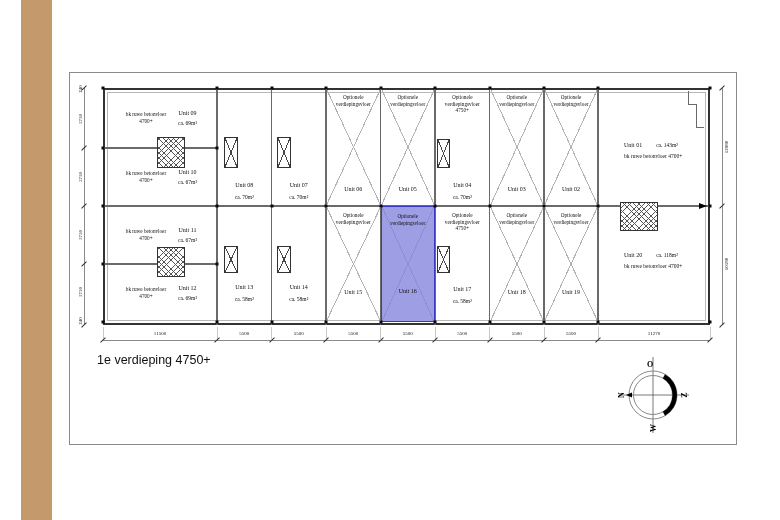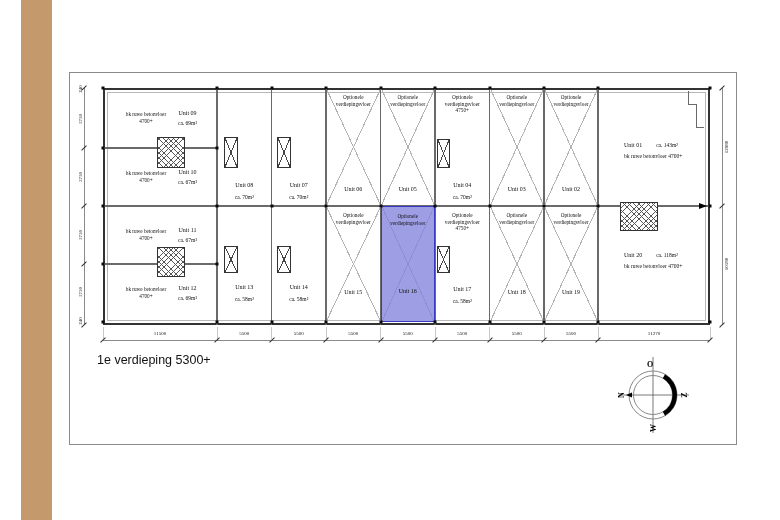--- a/index.html
+++ b/index.html
@@ -301,21 +301,21 @@
       <div class="dimlabel rot" style="left: 80px; top: 291.8px;">5750</div>
       <div class="dimlabel rot" style="left: 80px; top: 320.8px;">240</div>
       <div class="dimline" style="left: 722px; top: 88px; width: 0.8px; height: 237px;"></div>
       <div class="tick" style="left: 722px; top: 88px;"></div>
       <div class="tick" style="left: 722px; top: 206px;"></div>
       <div class="tick" style="left: 722px; top: 325px;"></div>
       <div class="dimlabel rot" style="left: 726px; top: 147px;">12980</div>
       <div class="dimlabel rot" style="left: 726px; top: 264px;">10580</div>
     </div>
 
-  <div class="title">1e verdieping 5300+</div>
+  <div class="title">1e verdieping 4750+</div>
 
   <svg class="compass" viewBox="0 0 80 84">
     <line x1="39" y1="3" x2="39" y2="79" stroke="#555" stroke-width="0.8"></line>
     <line x1="5" y1="41" x2="75" y2="41" stroke="#555" stroke-width="0.8"></line>
     <circle cx="39" cy="41" r="24" fill="none" stroke="#888" stroke-width="1"></circle>
     <circle cx="39" cy="41" r="19.5" fill="none" stroke="#888" stroke-width="1"></circle>
     <path d="M 49.9 22.2 A 21.75 21.75 0 0 1 49.9 59.8" fill="none" stroke="#000" stroke-width="4.5"></path>
     <polygon points="12,41 18,38.5 18,43.5" fill="#000"></polygon>
     <text x="36" y="13" font-size="8" font-weight="600" text-anchor="middle" fill="#000">O</text>
     <text x="71" y="43" font-size="8" font-weight="600" text-anchor="middle" fill="#000" transform="rotate(-90 71 41)">Z</text>

